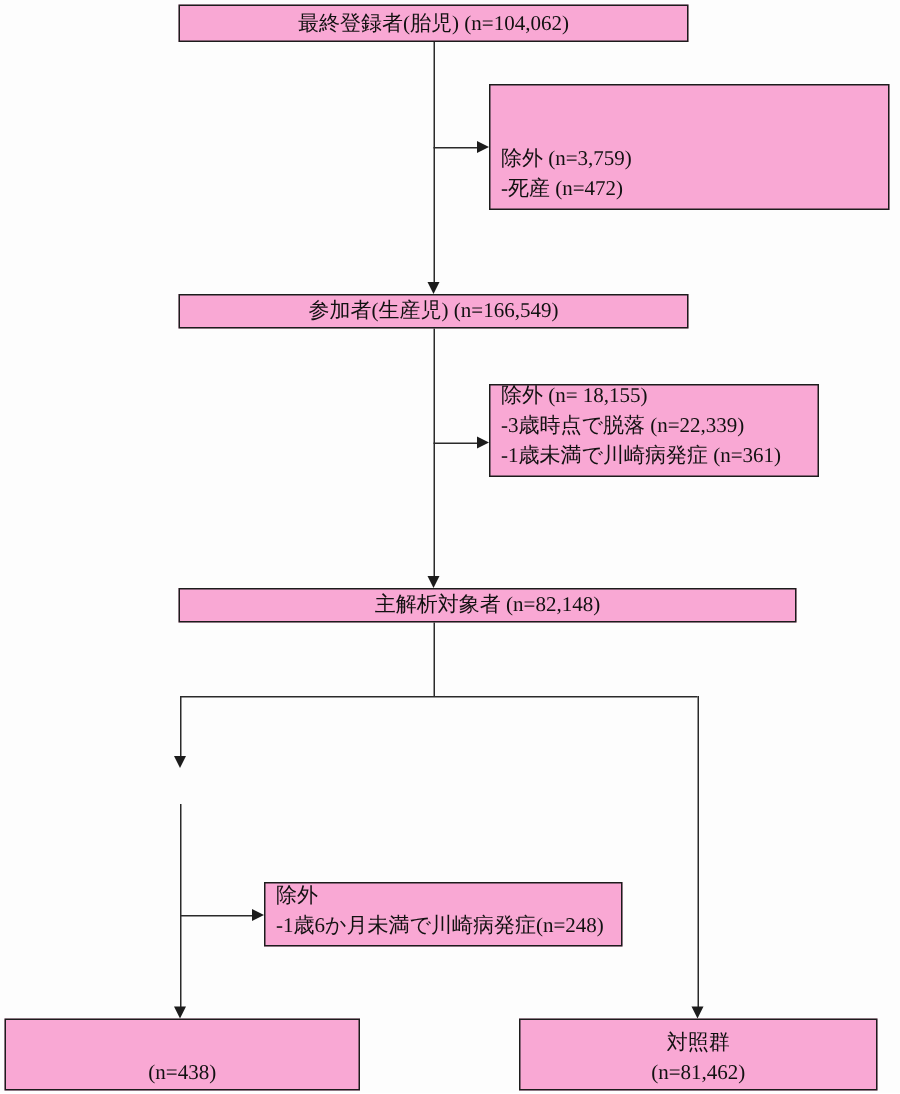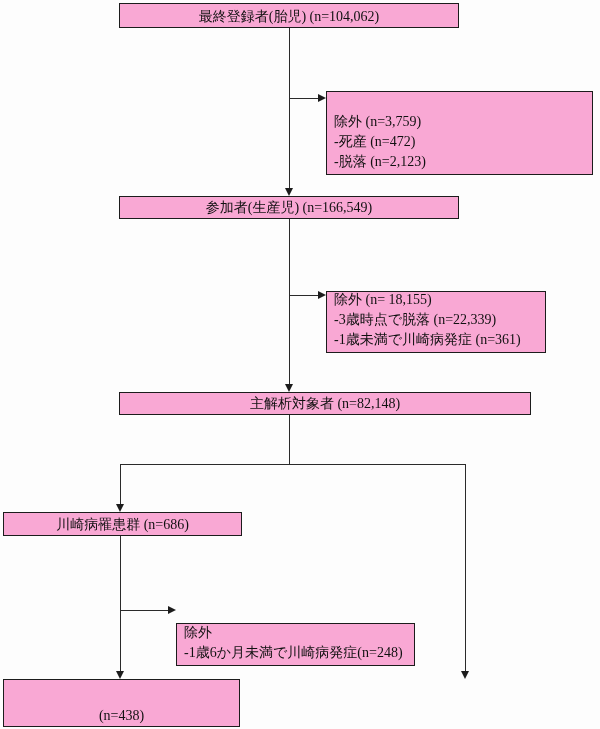--- a/index.html
+++ b/index.html
@@ -16,21 +16,21 @@
     box-sizing:border-box;
     border:1.8px solid #1c1c1c;
     background:#f9a8d4;
     display:flex;
     flex-direction:column;
     justify-content:flex-end;
     font-size:14px;
     line-height:20px;
   }
   .box.center{align-items:center;text-align:center;}
-  .box.excl{border-width:1.4px;align-items:flex-start;text-align:left;padding:2px 7px;margin-top:35px;}
+  .box.excl{border-width:1.4px;align-items:flex-start;text-align:left;padding:2px 7px;}
   .vline{position:absolute;width:1px;background:#2a2a2a;}
   .hline{position:absolute;height:1px;background:#2a2a2a;}
   .arr-down{
     position:absolute;width:0;height:0;
     border-left:4.5px solid transparent;
     border-right:4.5px solid transparent;
     border-top:8px solid #1c1c1c;
   }
   .arr-right{
     position:absolute;width:0;height:0;
@@ -45,50 +45,50 @@
 
 <div class="canvas">
 
   <div class="box center" style="left:119px;top:3px;width:340px;height:25px">
     <span class="txt">最終登録者(胎児) (n=104,062)</span>
   </div>
 
   <div class="box excl" style="left:326px;top:56px;width:267px;height:84px">
     <span class="txt">除外 (n=3,759)</span>
     <span class="txt">-死産 (n=472)</span>
-    <span class="txt">-脱落 (n=2,123)</span>
   </div>
 
   <div class="box center" style="left:119px;top:196px;width:340px;height:23px">
     <span class="txt">参加者(生産児) (n=166,549)</span>
   </div>
 
   <div class="box excl" style="left:326px;top:256px;width:220px;height:62px">
     <span class="txt">除外 (n= 18,155)</span>
     <span class="txt">-3歳時点で脱落 (n=22,339)</span>
     <span class="txt">-1歳未満で川崎病発症 (n=361)</span>
   </div>
 
   <div class="box center" style="left:119px;top:392px;width:412px;height:23px">
     <span class="txt">主解析対象者 (n=82,148)</span>
   </div>
 
-  <div class="box center" style="left:3px;top:512px;width:239px;height:24px">
-    <span class="txt">川崎病罹患群 (n=686)</span>
-  </div>
 
   <div class="box excl" style="left:176px;top:588px;width:239px;height:43px">
     <span class="txt">除外</span>
     <span class="txt">-1歳6か月未満で川崎病発症(n=248)</span>
   </div>
 
   <div class="box center" style="left:3px;top:679px;width:237px;height:48px">
     <span class="txt">(n=438)</span>
   </div>
 
+  <div class="box center" style="left:346px;top:679px;width:239px;height:48px">
+    <span class="txt">対照群</span>
+    <span class="txt">(n=81,462)</span>
+  </div>
 
   <div class="vline" style="left:289px;top:28px;height:161px"></div>
   <div class="hline" style="left:289px;top:98px;width:31px"></div>
 
   <div class="vline" style="left:289px;top:219px;height:166px"></div>
   <div class="hline" style="left:289px;top:295px;width:31px"></div>
 
   <div class="vline" style="left:289px;top:415px;height:49px"></div>
   <div class="hline" style="left:120px;top:464px;width:345px"></div>
   <div class="vline" style="left:120px;top:464px;height:41px"></div>

